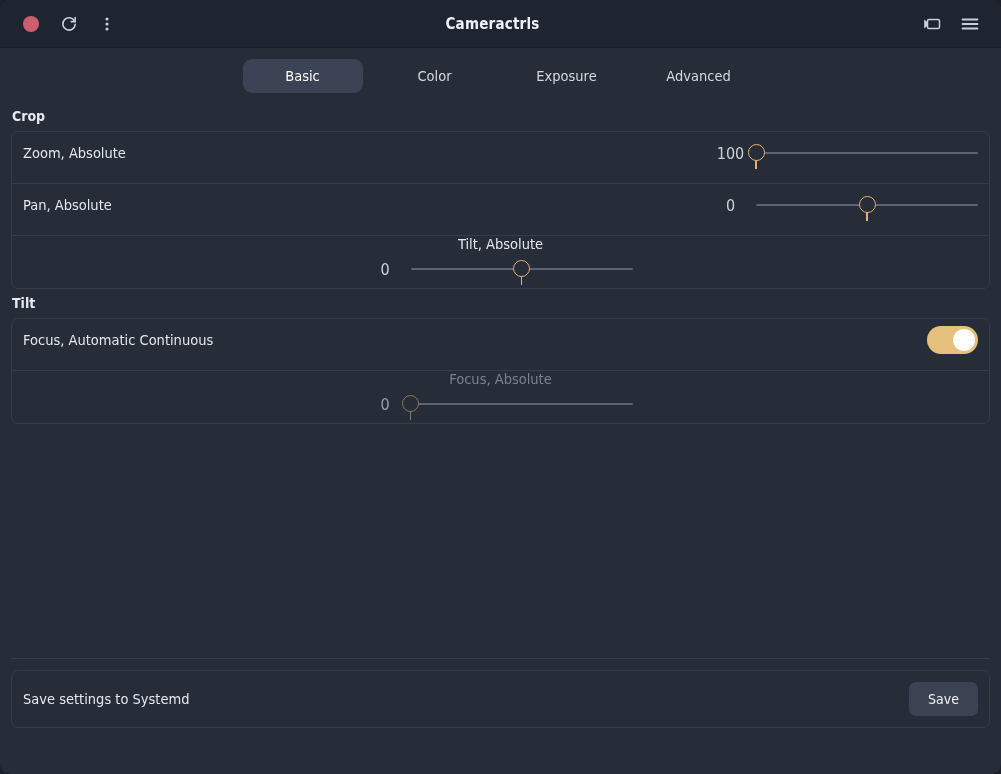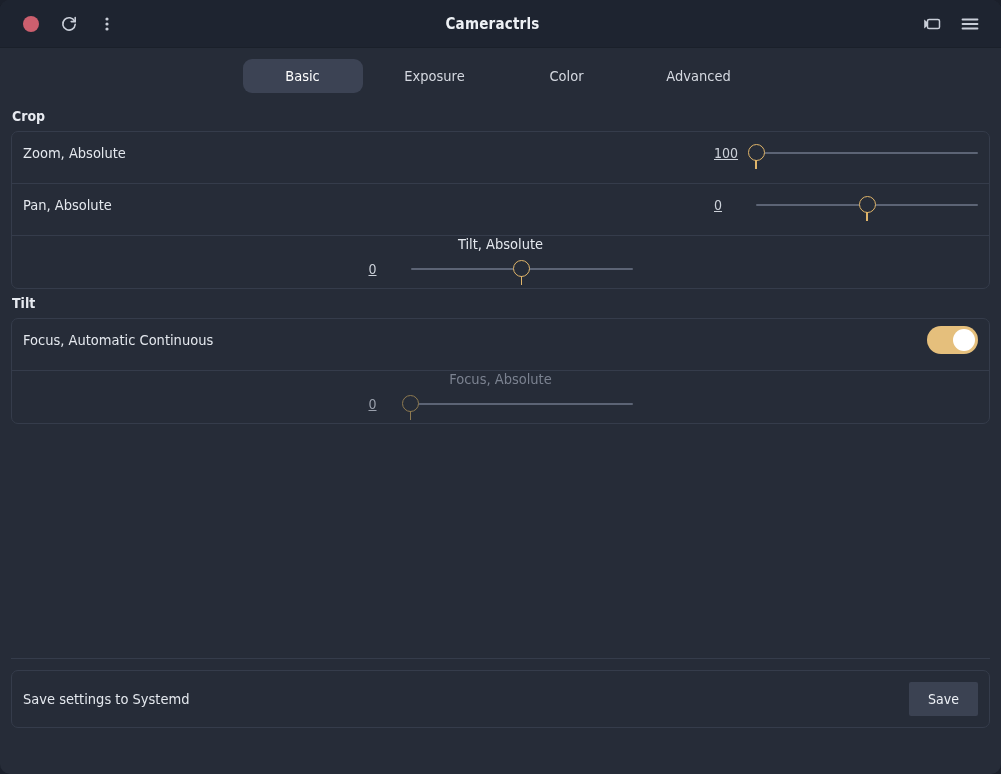--- a/index.html
+++ b/index.html
@@ -137,27 +137,26 @@
 
   .row-spacer { flex: 1 1 auto; }
 
   
   .slider-area {
     display: flex;
     align-items: center;
     flex: 0 0 auto;
   }
   .slider-value {
-    font-size: 14px;
+    font-size: 16px;
     color: #cdd2da;
-    text-align: left;
+    text-align: center;
     width: 42px;
     padding-right: 9px;
     white-space: nowrap;
-    text-decoration: underline;
   }
   .slider-value.disabled { color: #9aa0ac; }
 
   .slider {
     position: relative;
     width: 222px;
     height: 34px;
     display: flex;
     align-items: center;
     cursor: pointer;
@@ -241,21 +240,21 @@
     font-size: 14.5px;
     color: #e4e8ee;
   }
   .save-btn {
     margin-left: auto;
     background: #3b4252;
     color: #eef1f6;
     font-size: 14px;
     font-family: inherit;
     border: none;
-    border-radius: 2px;
+    border-radius: 7px;
     padding: 9px 19px;
     cursor: pointer;
   }
 
   .bottom-pad { height: 46px; flex: 0 0 46px; }
 
   .icon svg { display: block; }
 </style>
 </head>
 <body>
@@ -308,24 +307,24 @@
       </div>
     </div>
   </div>
 
   <div class="tabbar-wrap">
     <div class="tabbar">
       <div class="tab active">
         <span>Basic</span>
       </div>
       <div class="tab">
+        <span>Color</span>
+      </div>
+      <div class="tab">
         <span>Exposure</span>
-      </div>
-      <div class="tab">
-        <span>Color</span>
       </div>
       <div class="tab">
         <span>Advanced</span>
       </div>
     </div>
   </div>
 
   <div class="content">
 
     <div class="group-title">Crop</div>

